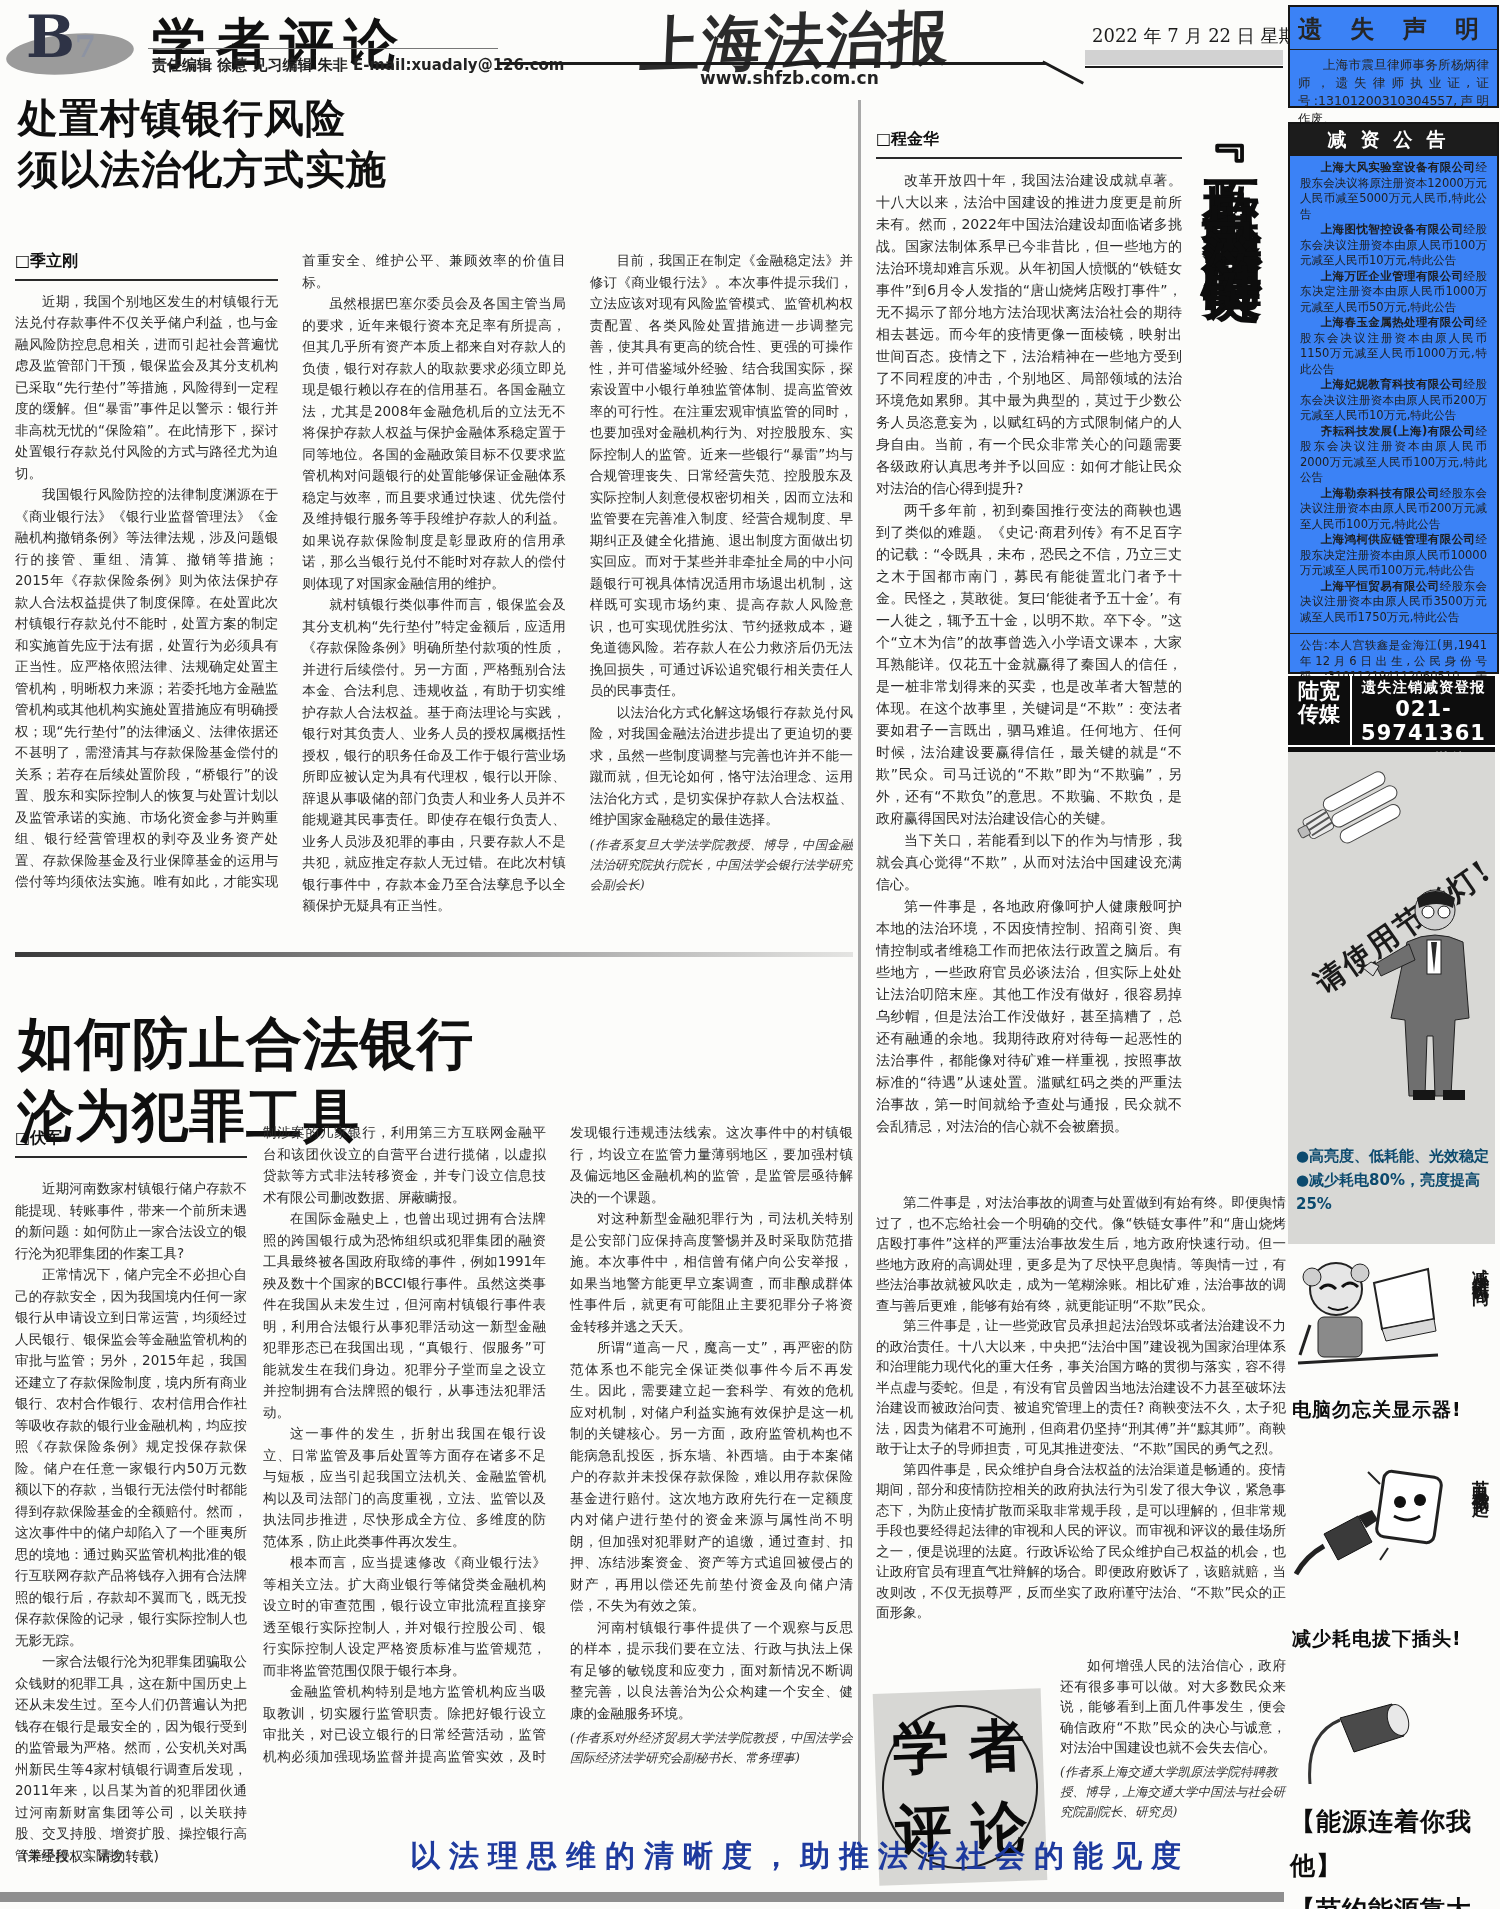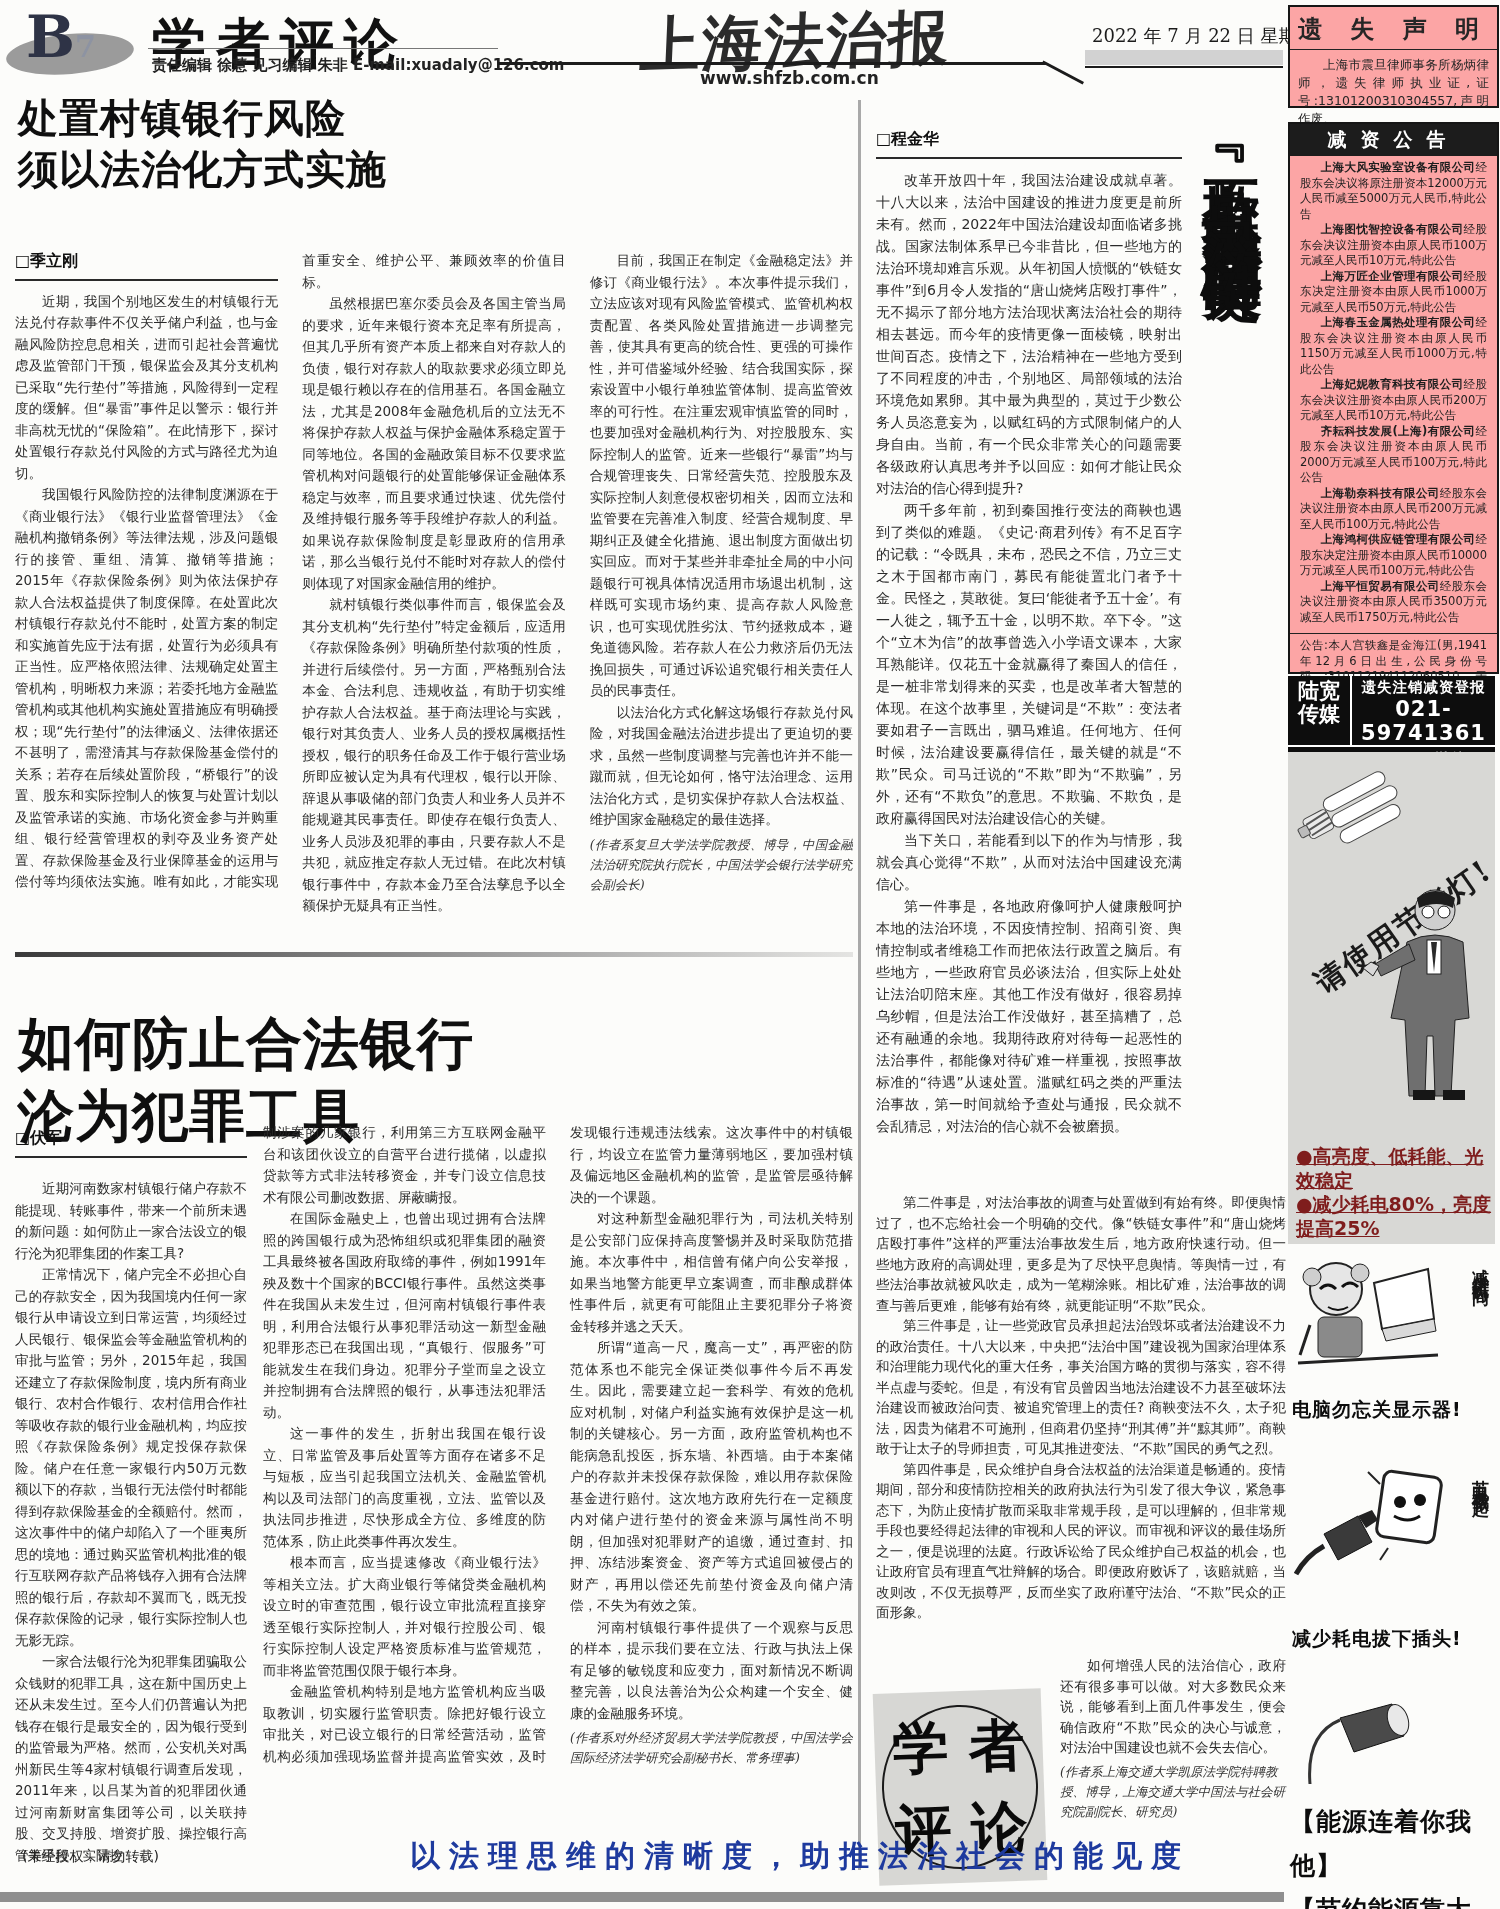--- a/index.html
+++ b/index.html
@@ -38,39 +38,39 @@
     writing-mode:vertical-rl;text-orientation:mixed;
     font-family:"DejaVu Serif","Liberation Serif",serif;font-weight:900;color:#0d0d0d;
     font-size:60px;letter-spacing:6px;line-height:86px;height:1075px;
   }
   
   .stamp{width:168px;height:192px;background:#d7d7d4;position:relative;display:flex;align-items:center;justify-content:center;transform:rotate(-2deg);}
   .stamp:before{content:"";position:absolute;left:6px;top:14px;right:6px;bottom:14px;border:2px solid #1a1a1a;border-radius:50%;}
   .stamp-grid{position:relative;display:grid;grid-template-columns:76px 76px;grid-template-rows:82px 82px;align-items:center;justify-items:center;}
   .stamp-grid span{font-family:"DejaVu Serif","Liberation Serif",serif;font-weight:900;font-size:56px;color:#0a0a0a;line-height:1;}
   
-  .box{border:2px solid #161616;background:#fca5a5;}
+  .box{border:2px solid #161616;background:#3b82f6;}
   .lost-title{font-size:24px;font-weight:900;letter-spacing:10px;text-align:center;padding:6px 0 4px 0;border-bottom:1px solid #222;font-family:"DejaVu Serif","Liberation Serif",serif;}
   .lost-body{font-size:12.5px;line-height:18px;padding:6px 8px;text-align:justify;text-indent:2em;}
   .notice-header{background:#1c1c1c;color:#fff;font-size:19px;font-weight:900;text-align:center;letter-spacing:14px;padding:3px 0;font-family:"DejaVu Serif","Liberation Serif",serif;}
   .notice-body{font-size:11.5px;line-height:15.5px;text-align:justify;padding:4px 10px;color:#1e1e1e;}
   .notice-body p{margin:0;text-indent:1.8em;}
   .notice-body b{font-weight:900;}
   .personal-notice{border-top:1.5px solid #222;margin-top:4px;padding-top:4px;font-size:11.5px;line-height:15.5px;text-align:justify;color:#1e1e1e;}
   .notice-date{text-align:right;font-size:12px;padding-right:10px;}
   .media-box{background:#0d0d0d;color:#fff;}
   .media-top{display:flex;border-bottom:2px solid #fff;}
   .media-name{width:62px;border-right:2px solid #fff;text-align:center;font-size:21px;font-weight:900;line-height:23px;padding:3px 0;font-family:"DejaVu Serif","Liberation Serif",serif;}
   .media-right{flex:1;text-align:center;}
   .media-service{font-size:14.5px;font-weight:bold;letter-spacing:1px;padding-top:2px;}
   .media-phone1{font-size:21px;font-weight:900;letter-spacing:1px;}
   .media-phone2{text-align:center;font-size:16.5px;font-weight:900;padding:2px 0;}
   .psa-gray{background:#d8d8d5;}
   .handwrite{font-family:"DejaVu Serif","Liberation Serif",serif;font-weight:bold;font-size:30px;color:#1a1a1a;transform:rotate(-35deg);letter-spacing:2px;}
-  .bullets{font-size:19px;font-weight:bold;color:#7f1d1d;line-height:24px;text-decoration:underline;}
+  .bullets{font-size:15px;font-weight:bold;color:#0c4a6e;line-height:24px;}
   .psa-vert{writing-mode:vertical-rl;text-orientation:upright;font-size:17px;font-weight:bold;color:#151515;letter-spacing:4px;}
   .psa-caption{font-size:19px;font-weight:900;color:#0d0d0d;letter-spacing:1px;}
   .energy-slogan{font-size:25px;font-weight:900;color:#0c0c0c;line-height:44px;letter-spacing:1px;font-family:"DejaVu Serif","Liberation Serif",serif;}
   
   .no-reprint{font-size:14px;color:#222;}
   .footer-slogan{font-size:30px;font-weight:900;letter-spacing:9px;font-family:"DejaVu Serif","Liberation Serif",serif;}
   .bottom-bar{background:#8f8f8f;height:10px;}
 </style>
 </head>
 <body>

